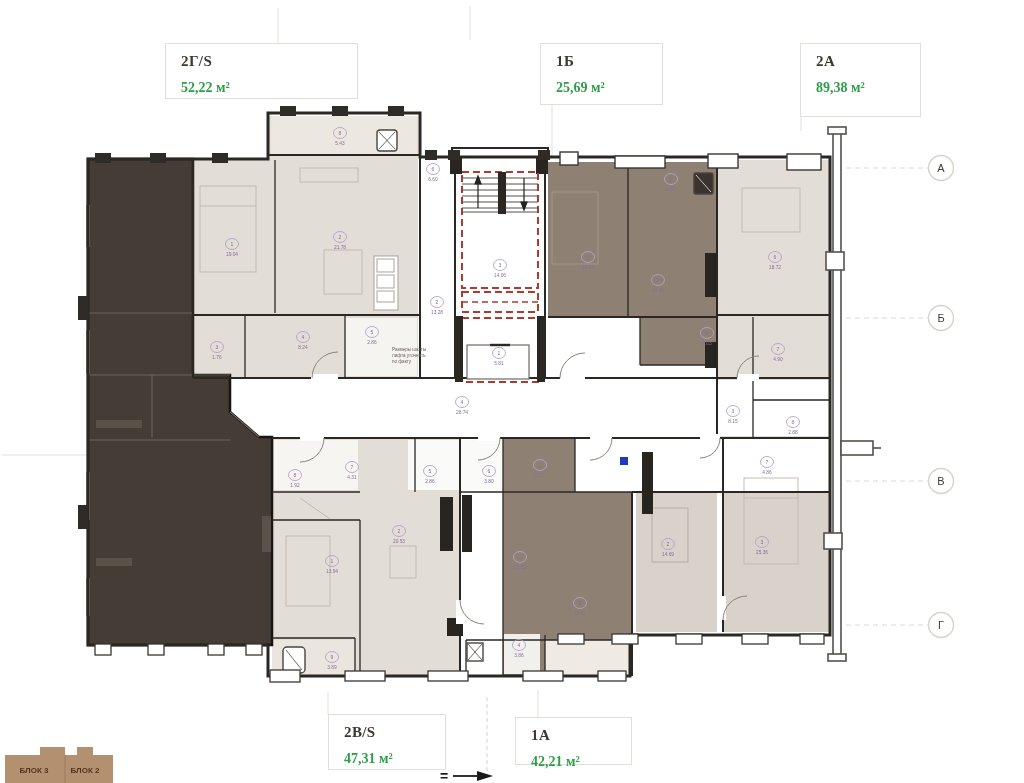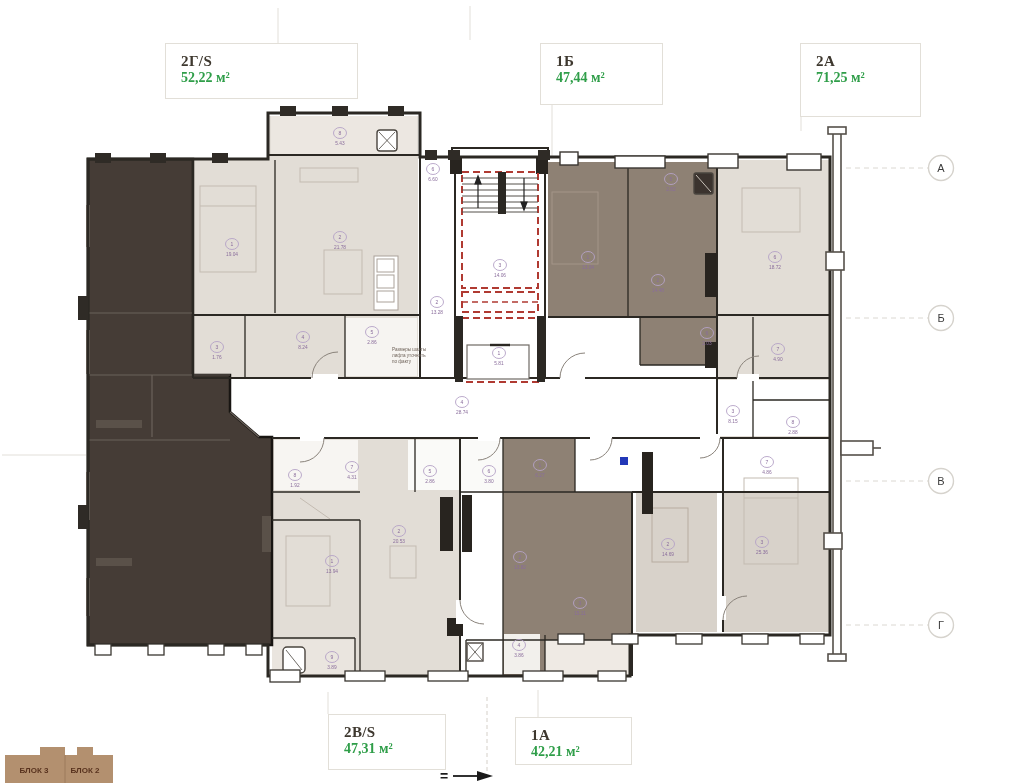--- a/index.html
+++ b/index.html
@@ -3,21 +3,21 @@
 <meta charset="utf-8">
 <style>
   html,body{margin:0;padding:0;background:#ffffff;}
   .canvas{position:relative;width:1024px;height:783px;background:#fff;overflow:hidden;
           font-family:"Liberation Sans",sans-serif;}
   .plan-svg{position:absolute;left:0;top:0;}
   .callout{position:absolute;background:#fff;border:1px solid #e2dfd8;box-sizing:border-box;
            padding:9px 0 0 15px;}
   .callout .code{font-family:"Liberation Serif",serif;font-weight:bold;font-size:15px;
                  color:#3e382f;letter-spacing:.4px;}
-  .callout .area{font-family:"Liberation Serif",serif;font-weight:bold;
+  .callout .area{margin-top:10px;font-family:"Liberation Serif",serif;font-weight:bold;
                  font-size:14px;color:var(--area-green,#2f9e49);}
   .keyplan-label{position:absolute;font-size:8px;font-weight:bold;color:#58321e;
                  transform:translateX(-50%);white-space:nowrap;text-align:center;}
 </style>
 </head>
 <body>
 
 <div class="canvas">
 
 <svg id="plan" class="plan-svg" width="1024" height="783" viewBox="0 0 1024 783">
@@ -336,25 +336,25 @@
         <text x="941" y="629" text-anchor="middle" font-size="11" fill="#3c3c3c">Г</text>
       </g>
 </svg>
 
 <div class="callout" style="left:165px;top:43px;width:193px;height:56px">
   <div class="code">2Г/S</div>
   <div class="area">52,22 м²</div>
 </div>
 <div class="callout" style="left:540px;top:43px;width:123px;height:62px">
   <div class="code">1Б</div>
-  <div class="area">47,44 м²</div>
+  <div class="area">25,69 м²</div>
 </div>
 <div class="callout" style="left:800px;top:43px;width:121px;height:74px">
   <div class="code">2А</div>
-  <div class="area">71,25 м²</div>
+  <div class="area">89,38 м²</div>
 </div>
 <div class="callout" style="left:328px;top:714px;width:118px;height:56px">
   <div class="code">2В/S</div>
   <div class="area">47,31 м²</div>
 </div>
 <div class="callout" style="left:515px;top:717px;width:117px;height:48px">
   <div class="code">1А</div>
   <div class="area">42,21 м²</div>
 </div>
 

